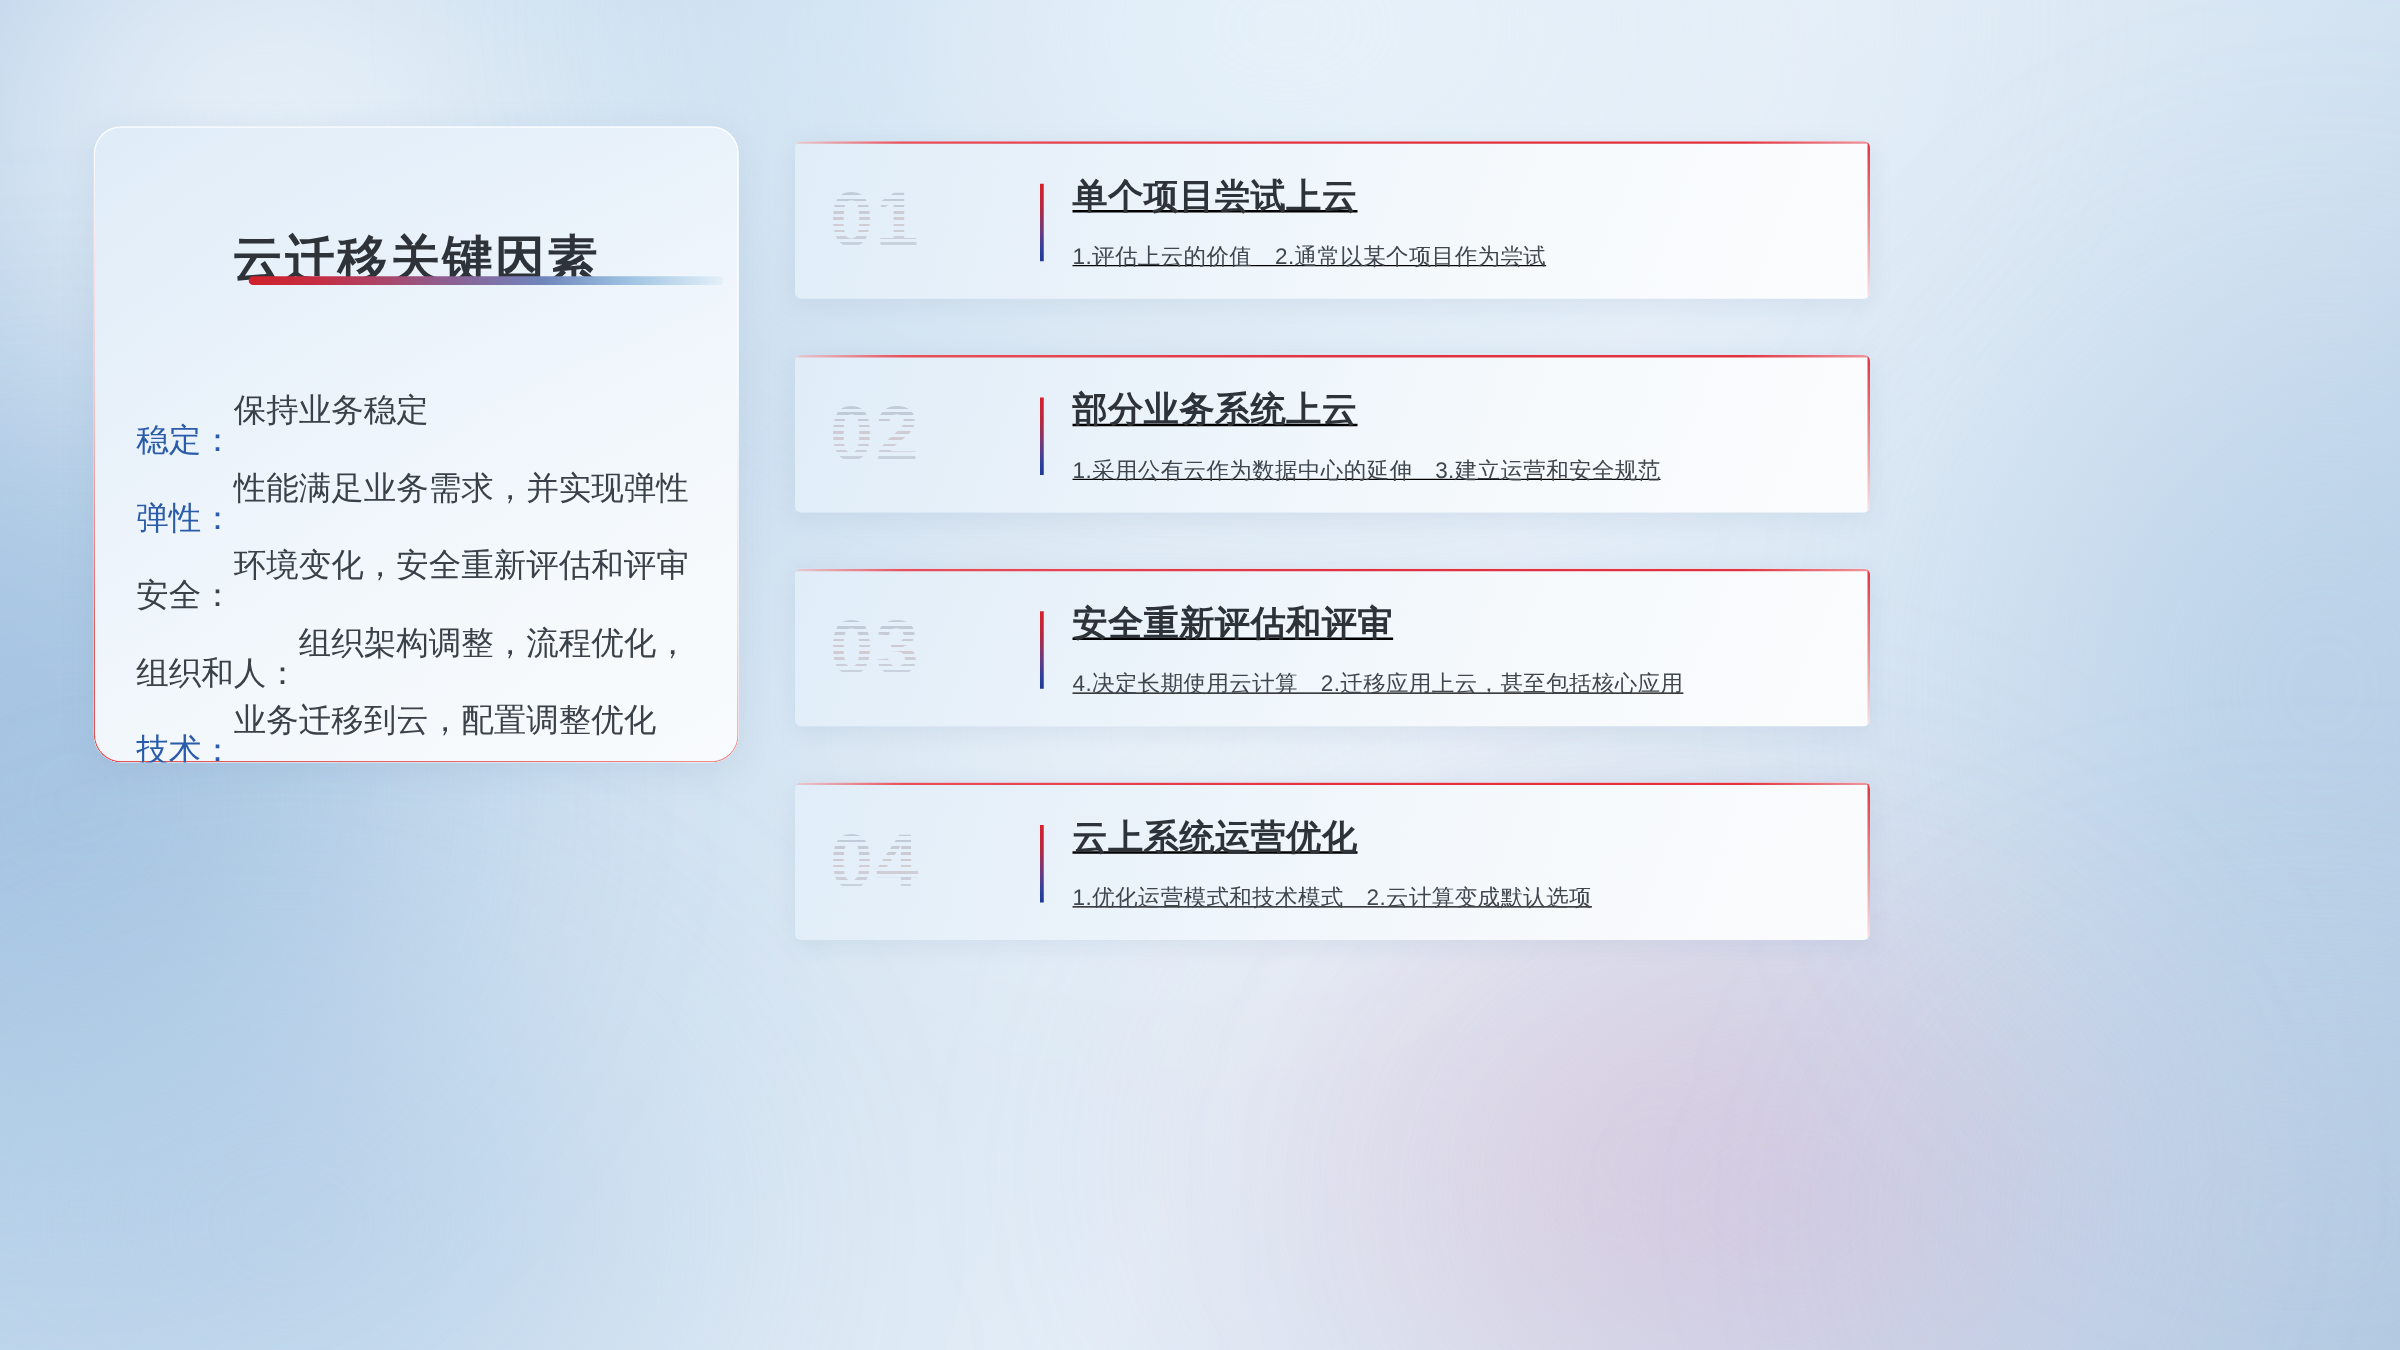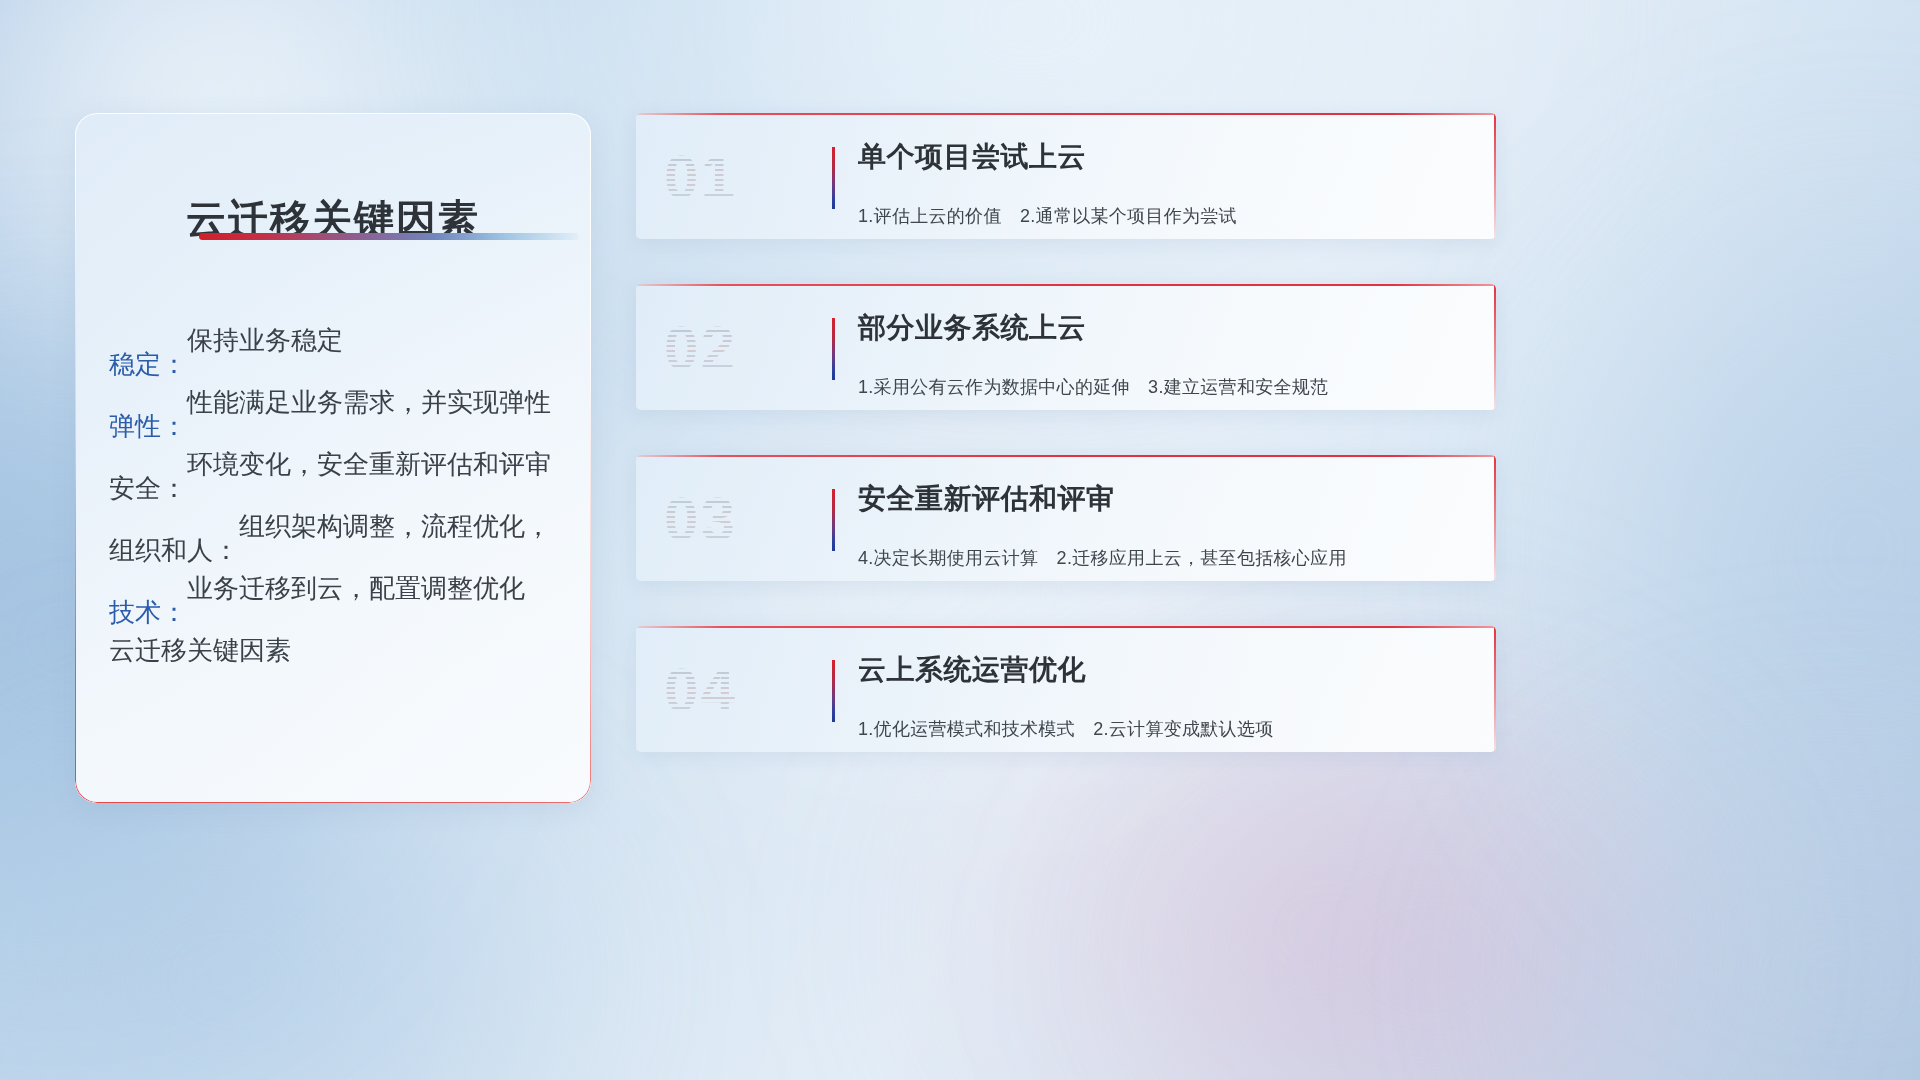--- a/index.html
+++ b/index.html
@@ -32,21 +32,21 @@
     background:radial-gradient(closest-side,rgba(200,186,220,.5),rgba(200,186,220,0));}
   .glow-r{left:1500px;top:120px;width:720px;height:860px;
     background:radial-gradient(closest-side,rgba(172,200,228,.55),rgba(172,200,228,0));}
   .glow-br{left:1460px;top:700px;width:760px;height:560px;
     background:radial-gradient(closest-side,rgba(188,206,230,.55),rgba(188,206,230,0));}
   .glow-c{left:540px;top:330px;width:760px;height:520px;
     background:radial-gradient(closest-side,rgba(255,255,255,.42),rgba(255,255,255,0));}
 
   
   #left-panel{
-    position:absolute;left:75px;top:113px;width:516px;height:690px;
+    position:absolute;left:75px;top:101px;width:516px;height:509px;
     border-radius:22px;
     background:linear-gradient(155deg,
         rgba(224,236,248,.92) 0%,
         rgba(231,241,250,.93) 22%,
         rgba(240,246,252,.94) 45%,
         rgba(246,250,253,.95) 68%,
         rgba(250,252,254,.96) 100%);
     box-shadow:0 6px 26px rgba(120,150,185,.16), inset 0 0 0 1px rgba(255,255,255,.55);
     overflow:hidden;
   }
@@ -112,23 +112,23 @@
   }
   .card-num span{
     display:block;
     background:linear-gradient(180deg,#b9c3cf 0%,#aab6c4 30%,#c9b6bb 52%,#b6c0cd 70%,#dfe5ec 100%);
     -webkit-background-clip:text;background-clip:text;color:transparent;
   }
   .card-bar{
     position:absolute;left:196px;top:34px;width:3px;height:62px;
     background:linear-gradient(180deg,#d8202c 0%,#b02a44 34%,#6b3a82 62%,#2d3f9e 85%,#1d3a95 100%);
   }
-  .card-text{position:absolute;left:222px;top:24px;right:11px;}
+  .card-text{position:absolute;left:222px;top:24px;right:11px;text-decoration:underline;}
   .card-title{font-size:28px;font-weight:700;color:#2d3338;letter-spacing:.5px;line-height:40px;}
-  .card-sub{font-size:18px;color:#3f464d;letter-spacing:.3px;margin-top:27px;}
+  .card-sub{font-size:18px;color:#3f464d;letter-spacing:.3px;margin-top:16px;}
 </style>
 </head>
 <body>
 
 <div id="bg">
   <div class="bg-base"></div>
   <div class="glow glow-tl"></div>
   <div class="glow glow-t"></div>
   <div class="glow glow-l"></div>
   <div class="glow glow-bl"></div>

